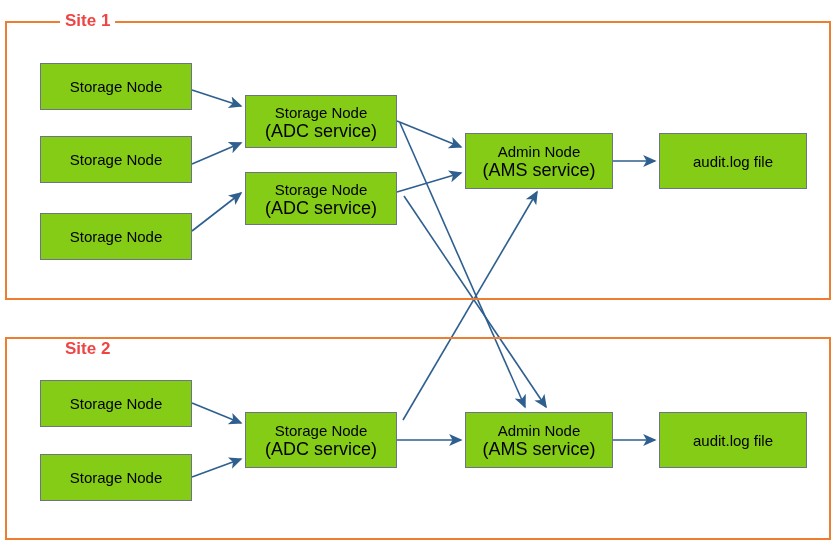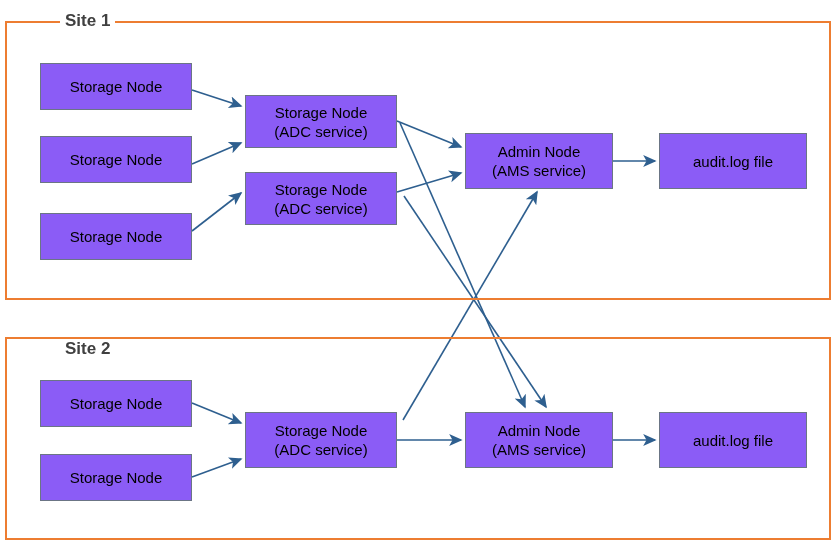--- a/index.html
+++ b/index.html
@@ -25,43 +25,43 @@
   .site-frame {
     position: absolute;
     border: 2.5px solid #ED7D31;
     background: transparent;
     box-sizing: border-box;
   }
   .site-label {
     position: absolute;
     font-size: 17px;
     font-weight: bold;
-    color: #404040;
+    color: #ef4444;
     background: #ffffff;
     padding: 0 5px;
     line-height: 18px;
     white-space: nowrap;
   }
   .node {
     position: absolute;
     box-sizing: border-box;
-    background: #8b5cf6;
+    background: #84cc16;
     border: 1.3px solid #6b7585;
     display: flex;
     flex-direction: column;
     align-items: center;
     justify-content: center;
     color: #000000;
     font-size: 15px;
     line-height: 19px;
     text-align: center;
     white-space: nowrap;
   }
   .node .sub {
-    font-size: 15px;
+    font-size: 18px;
   }
 </style>
 </head>
 <body>
 
 <div id="canvas">
 
   <svg id="wires" viewBox="0 0 838 547" xmlns="http://www.w3.org/2000/svg">
     <defs>
       <marker id="ah" markerWidth="9" markerHeight="9" refX="7.4" refY="4.2" orient="auto" markerUnits="strokeWidth">

